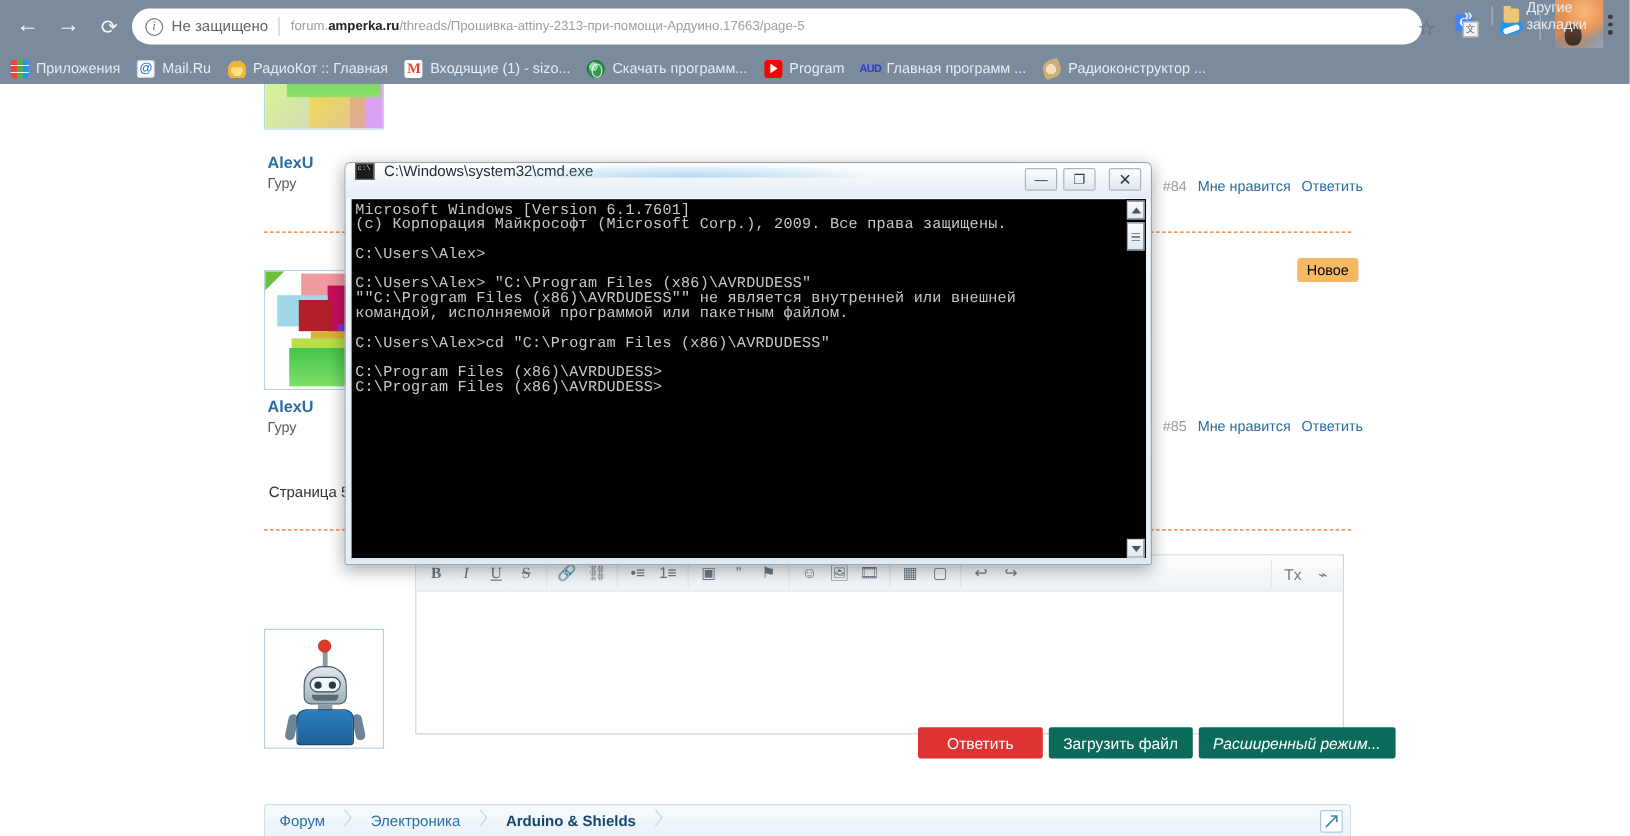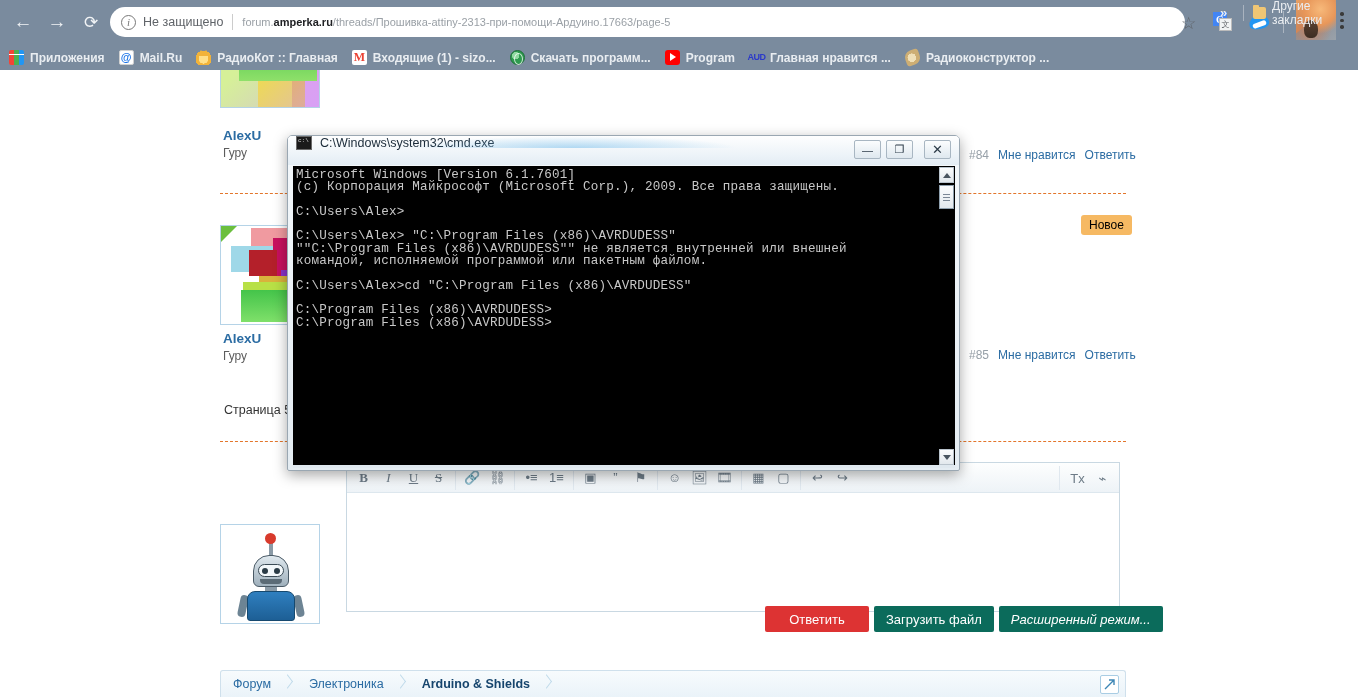--- a/index.html
+++ b/index.html
@@ -140,26 +140,25 @@
     margin-bottom: 3px;
   }
 
   
   #bookmarks-bar {
     position: absolute; left: 0; top: 44px;
     width: 1358px; height: 26px;
     display: flex; align-items: center;
   }
   .bm-item {
-    display: flex; align-items: flex-end;
+    display: flex; align-items: center;
     margin-right: 14px;
     font-size: 12px; color: #e9edf1;
     white-space: nowrap;
     cursor: pointer;
-    font-weight: bold;
   }
   .bm-item:first-child { margin-left: 9px; }
   .bm-ico {
     width: 15px; height: 15px;
     margin-right: 6px;
     flex: 0 0 auto;
     position: relative;
     border-radius: 2px;
   }
   .ico-apps {
@@ -669,21 +668,21 @@
     <div class="bm-item">
       <span class="bm-ico ico-globe"></span>
       <span>Скачать программ...</span>
     </div>
     <div class="bm-item">
       <span class="bm-ico ico-yt"></span>
       <span>Program</span>
     </div>
     <div class="bm-item">
       <span class="bm-ico ico-aud"></span>
-      <span>Главная нравится ...</span>
+      <span>Главная программ ...</span>
     </div>
     <div class="bm-item">
       <span class="bm-ico ico-radio"></span>
       <span>Радиоконструктор ...</span>
     </div>
   </div>
   <div id="bm-overflow">»</div>
   <div id="bm-bar-sep"></div>
   <div id="bm-other">
     <span class="ico-folder"></span>

